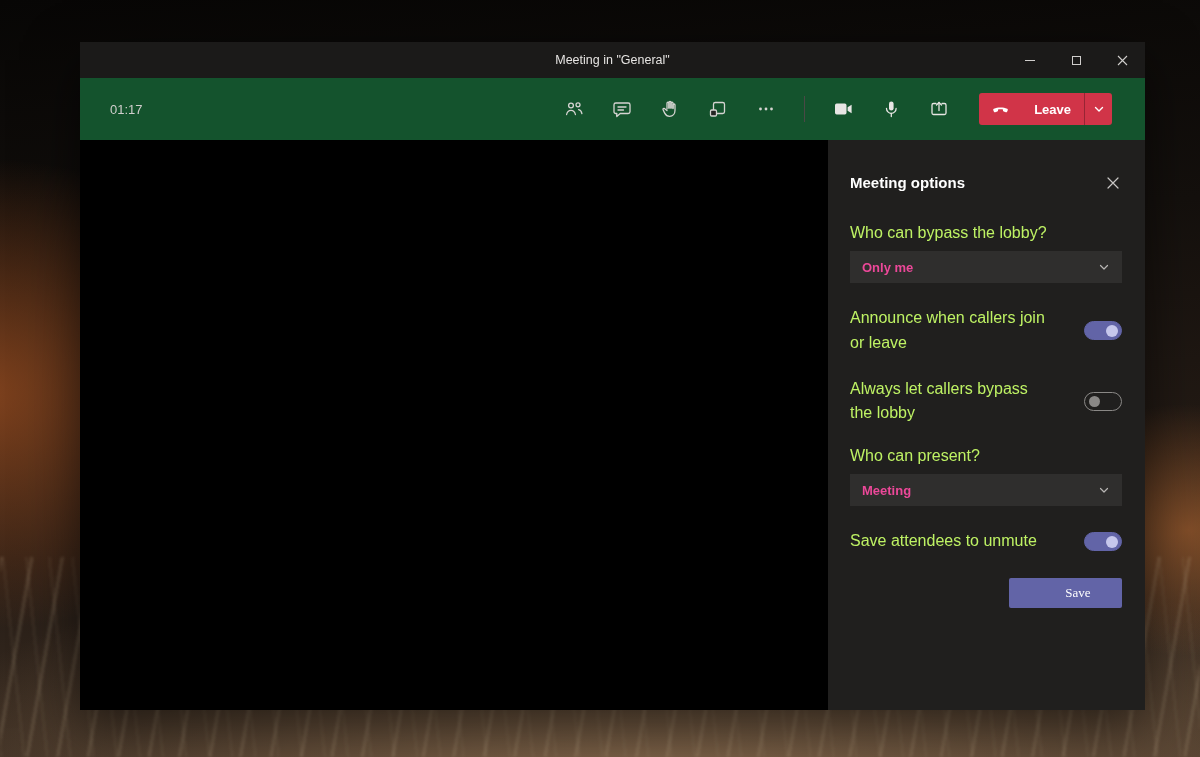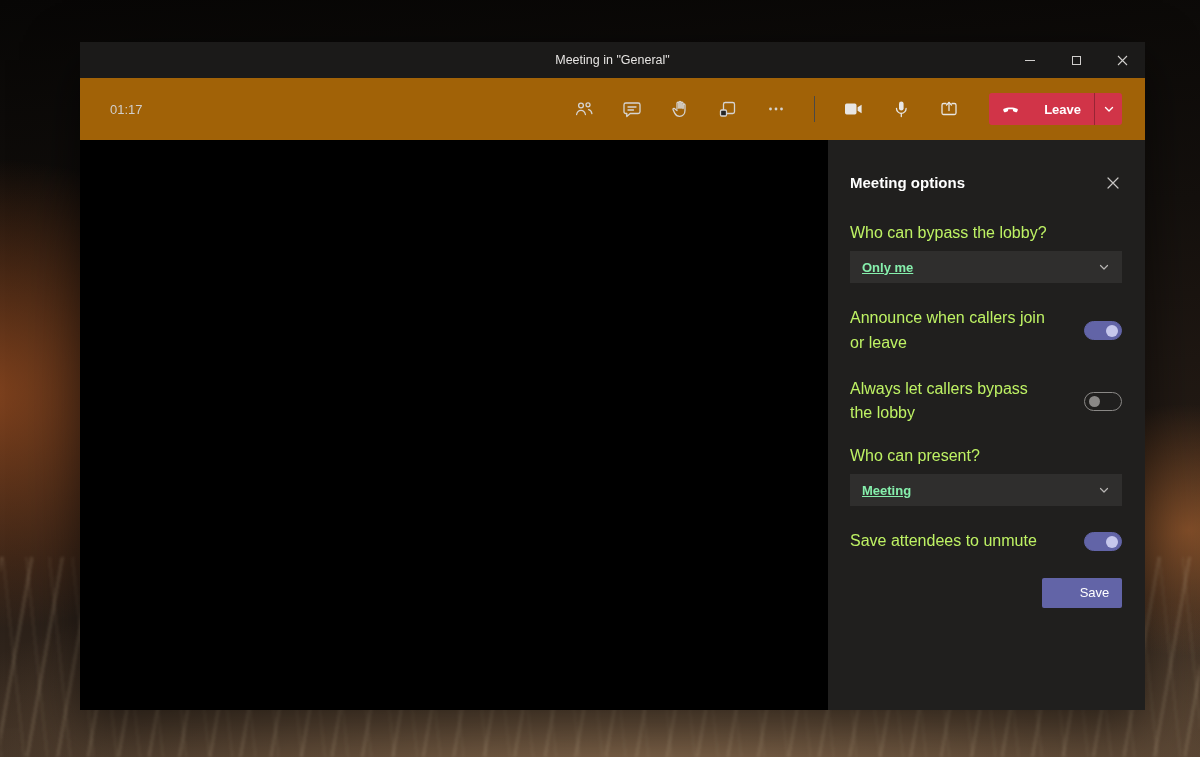--- a/index.html
+++ b/index.html
@@ -31,22 +31,22 @@
   
   .titlebar { flex:0 0 36px; background:#1b1a19; display:flex; align-items:center; position:relative; }
   .title { position:absolute; left:0; right:0; text-align:center; color:#e6e4e2; font-size:12.5px; }
   .win-controls { margin-left:auto; display:flex; height:100%; position:relative; z-index:1; }
   .winbtn { width:46px; height:100%; background:transparent; border:none; padding:0;
             display:flex; align-items:center; justify-content:center; cursor:pointer; }
   .min-glyph { width:10px; height:1px; background:#d0cecc; display:block; }
   .max-glyph { width:9px; height:9px; border:1px solid #d0cecc; display:block; }
 
   
-  .toolbar { flex:0 0 62px; background:#a16207; display:flex; align-items:center;
-             padding:0 23px 0 30px; }
+  .toolbar { flex:0 0 62px; background:#14532d; display:flex; align-items:center;
+             padding:0 33px 0 30px; }
   .timer { color:#d0cecc; font-size:13px; }
   .spacer { flex:1; }
   .tbtn { width:42px; height:42px; margin:0 3px; background:transparent; border:none; padding:0;
           display:flex; align-items:center; justify-content:center; cursor:pointer; border-radius:3px; }
   .vdiv { width:1px; height:26px; background:#4a4846; margin:0 14px; }
 
   .leave-group { display:flex; height:32px; margin-left:16px; border-radius:3px; overflow:hidden;
                  background:var(--color-leave-button, #d13448); }
   .leave-main { display:flex; align-items:center; gap:24px; padding:0 13px 0 12px;
                 background:transparent; border:none; color:#fff; font-size:13px; font-weight:700;
@@ -61,36 +61,36 @@
 
   
   .panel { width:317px; background:#201f1e; padding:34px 23px 0 22px; color:#e8e6e3; }
   .panel-head { display:flex; align-items:flex-start; justify-content:space-between; margin-bottom:32px; }
   .panel-head h2 { margin:0; font-size:15px; font-weight:700; color:#ffffff; }
   .icon-btn { background:none; border:none; padding:2px; cursor:pointer; display:flex; }
 
   .field-label { font-size:16px; color:#bef264; display:block; margin-bottom:9px; }
   .dropdown { height:32px; background:#2f2e2d; display:flex; align-items:center;
               justify-content:space-between; padding:0 12px; cursor:pointer; margin-bottom:23px; }
-  .dropdown .val { font-size:13px; font-weight:600; color:#86efac;text-decoration:underline; }
+  .dropdown .val { font-size:13px; font-weight:600; color:#ec4899; }
 
   .toggle-row { display:flex; align-items:center; justify-content:space-between;
                 margin-bottom:21px; gap:12px; }
   .toggle-row .field-label { margin-bottom:0; line-height:1.55; max-width:196px; }
 
   .toggle { width:38px; height:19px; border-radius:10px; border:1px solid #8a8886;
             position:relative; flex:0 0 auto; cursor:pointer; background:transparent; }
   .toggle .knob { position:absolute; top:3px; left:4px; width:11px; height:11px;
                   border-radius:50%; background:#8a8886; }
   .toggle.on { background:var(--color-accent, #6264a7); border-color:var(--color-accent, #6264a7); }
   .toggle.on .knob { left:auto; right:3px; top:2.5px; width:12px; height:12px; background:#c6c7ec; }
 
   .save-row { display:flex; justify-content:flex-end; margin-top:24px; }
-  .save { width:80px; height:30px; background:var(--color-accent, #6264a7); color:#fff;
-          border:none; font-size:13px; font-family:Liberation Sans, sans-serif; cursor:pointer; border-radius:2px;padding-left:31px; }
+  .save { width:113px; height:30px; background:var(--color-accent, #6264a7); color:#fff;
+          border:none; font-size:13px; font-family:Liberation Serif, serif; cursor:pointer; border-radius:2px;padding-left:31px; }
 
   svg { display:block; }
 </style>
 </head>
 <body>
 
 <div class="desktop">
   <div class="streaks"></div>
 
   <div class="window">

